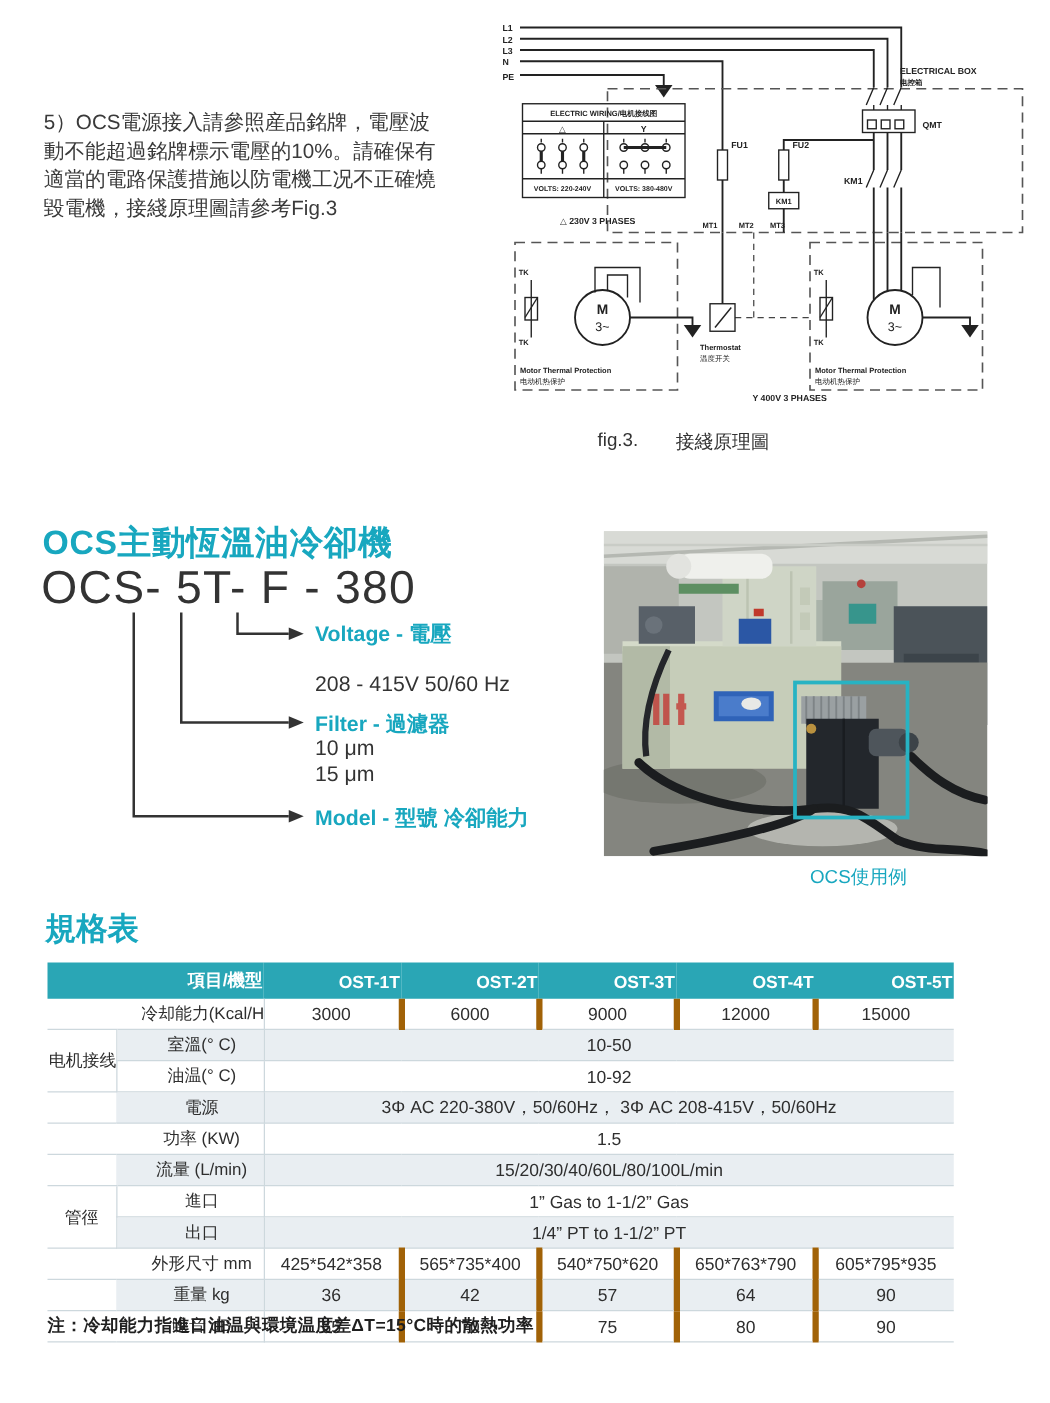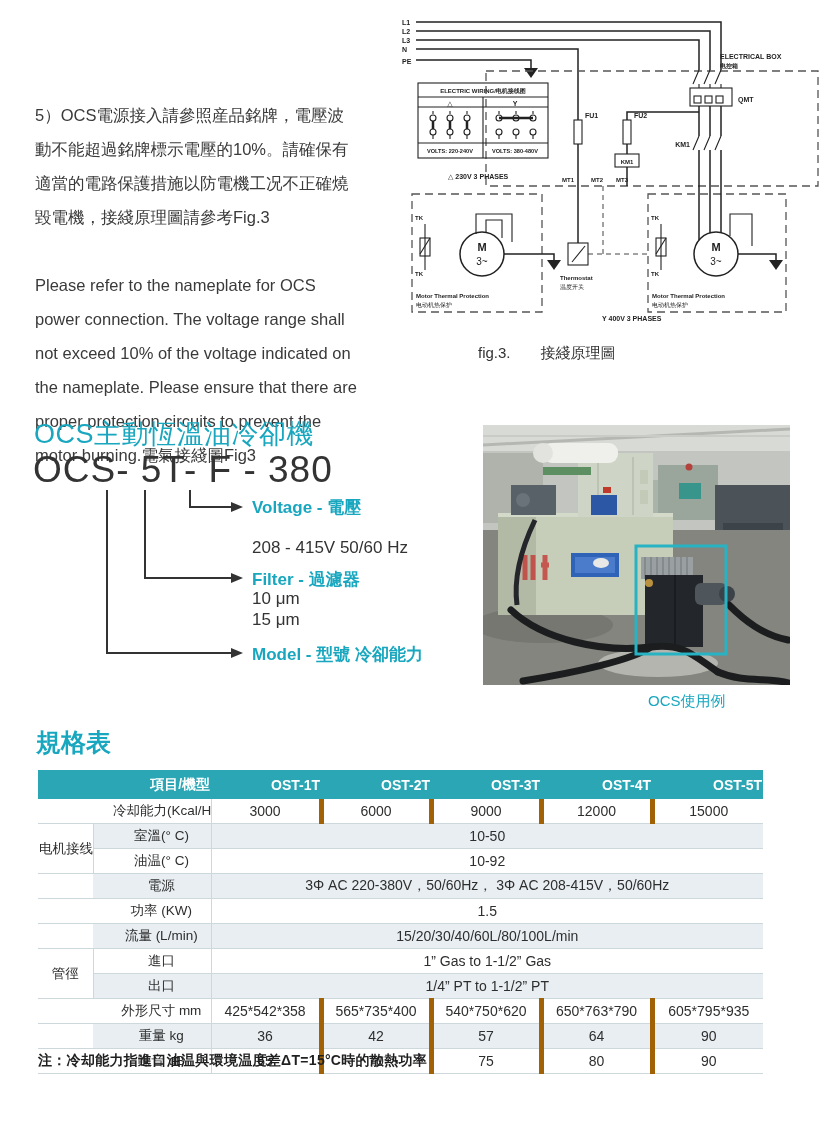--- a/index.html
+++ b/index.html
@@ -1,25 +1,25 @@
 <!DOCTYPE html>
 <html><head>
 <meta charset="utf-8">
 <style>
   html,body{margin:0;padding:0;}
   .page{position:relative;width:840px;height:1122px;background:#ffffff;overflow:hidden;
         font-family:"Liberation Sans","DejaVu Sans",sans-serif;color:#2e2e2e;}
   .abs{position:absolute;}
   
-  .intro{left:35px;top:64px;width:392px;font-size:16.5px;line-height:34px;color:#3a3a3a;white-space:pre-line;}
+  .intro{left:35px;top:64px;width:392px;font-size:16.5px;line-height:23px;color:#3a3a3a;white-space:pre-line;}
   
   .diagram-svg{left:398px;top:8px;}
   .diag-caption{left:478px;top:344px;font-size:15px;color:#333;display:flex;gap:30px;}
   
-  .prod-title{left:34px;top:416px;font-size:27px;font-weight:400;color:#18a7bf;letter-spacing:.5px;}
+  .prod-title{left:34px;top:416px;font-size:27px;font-weight:700;color:#18a7bf;letter-spacing:.5px;}
   .model-code{left:33px;top:449px;font-size:37px;font-weight:400;color:#333;letter-spacing:1px;}
   .tree-label{font-size:17px;font-weight:700;color:#18a7bf;}
   .tree-value{font-size:17px;color:#333;}
   .photo-wrap{left:483px;top:425px;width:307px;height:260px;}
   .photo-caption{left:648px;top:692px;font-size:15px;color:#18a7bf;}
   
   .spec-heading{left:36px;top:726px;margin:0;font-size:25px;font-weight:700;color:#18a7bf;text-align:center;}
   .spec-wrap{left:38px;top:770px;}
   table.spec{border-collapse:collapse;table-layout:fixed;width:725px;font-size:14px;color:#2e2e2e;}
   table.spec th{background:#2aa6b5;color:#fff;font-weight:700;height:27px;font-size:14px;text-align:right;}
@@ -44,26 +44,20 @@
 </head>
 <body>
 
 <div class="page">
 
   <div class="abs intro">
     <div>5）OCS電源接入請參照産品銘牌，電壓波
 動不能超過銘牌標示電壓的10%。請確保有
 適當的電路保護措施以防電機工况不正確燒
 毀電機，接綫原理圖請參考Fig.3</div>
-    <div>Please refer to the nameplate for OCS
-power connection. The voltage range shall
-not exceed 10% of the voltage indicated on
-the nameplate. Please ensure that there are
-proper protection circuits to prevent the
-motor burning.電氣接綫圖Fig3</div>
   </div>
 
   <svg class="abs diagram-svg" width="437" height="335" viewBox="0 0 437 335">
 
     <g>
       <text class="t7" x="4" y="17">L1</text>
       <text class="t7" x="4" y="26">L2</text>
       <text class="t7" x="4" y="35">L3</text>
       <text class="t7" x="4" y="44">N</text>
       <text class="t7" x="4" y="56">PE</text>

